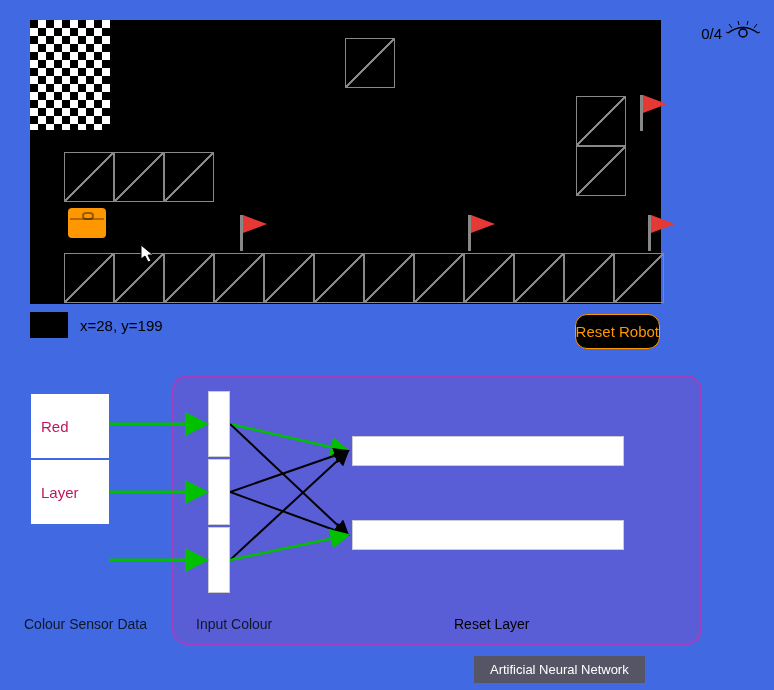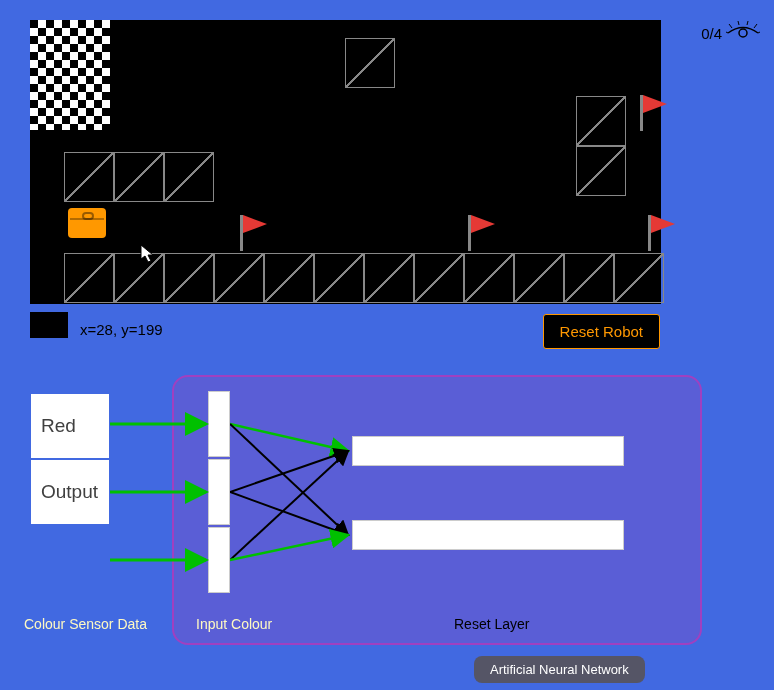--- a/index.html
+++ b/index.html
@@ -102,39 +102,39 @@
       gap: 4px;
       color: #000;
       font-size: 15px;
     }
     .eye-icon svg { display: block; }
     .coord-row {
       position: absolute;
       left: 30px;
       top: 312px;
       display: flex;
-      align-items: flex-end;
+      align-items: center;
       gap: 12px;
       color: #000;
       font-size: 15px;
     }
     .coord-swatch {
       width: 38px;
       height: 26px;
       background: #000;
     }
     .reset-btn {
       position: absolute;
       right: 114px;
       top: 314px;
       background: #000;
       color: #ff9800;
       border: 1px solid #ff9800;
-      border-radius: 3px;
-      padding: 8px 16px;
+      border-radius: 12px;
+      padding: 8px 0;
       font-size: 15px;
       cursor: pointer;
     }
     .nn-panel {
       position: absolute;
       left: 172px;
       top: 375px;
       width: 530px;
       height: 270px;
       background: #5a5ed6;
@@ -148,27 +148,27 @@
       width: 80px;
     }
     .sensor-box {
       width: 80px;
       height: 66px;
       background: #fff;
       border: 1px solid #4169e1;
       display: flex;
       align-items: center;
       padding-left: 10px;
-      font-size: 19px;
-      color: #404040;
+      font-size: 15px;
+      color: #be185d;
     }
     .sensor-label, .input-label {
       position: absolute;
       font-size: 14px;
-      color: #fef9c3;
+      color: #0f172a;
     }
     .sensor-label { left: 24px; top: 616px; }
     .input-label { left: 196px; top: 616px; }
     .output-label { position: absolute; left: 454px; top: 616px; font-size: 14px; color: #000; }
     .input-node {
       position: absolute;
       width: 22px;
       height: 66px;
       background: #fff;
       border: 1px solid #ccc;
@@ -181,21 +181,21 @@
       border: 1px solid #ccc;
     }
     .nn-label-bar {
       position: absolute;
       left: 474px;
       top: 656px;
       background: #556;
       color: #fff;
       font-size: 13px;
       padding: 6px 16px;
-      border-radius: 8px;
+      border-radius: 0;
     }
     svg.wires {
       position: absolute;
       pointer-events: none;
     }
     .arrowhead {
       fill: #00c000;
     }
     .cursor {
       position: absolute;
@@ -268,21 +268,21 @@
 
 <div class="coord-row">
   <div class="coord-swatch"></div>
   <span>x=28, y=199</span>
 </div>
 
 <button class="reset-btn">Reset Robot</button>
 
 <div class="sensor-col">
   <div class="sensor-box">Red</div>
-  <div class="sensor-box">Output</div>
+  <div class="sensor-box">Layer</div>
 </div>
 <div class="sensor-label">Colour Sensor Data</div>
 
 <div class="nn-panel"></div>
 
 <div class="input-node" style="left:208px; top:391px;"></div>
 <div class="input-node" style="left:208px; top:459px;"></div>
 <div class="input-node" style="left:208px; top:527px;"></div>
 
 <div class="output-node" style="left:352px; top:436px;"></div>

